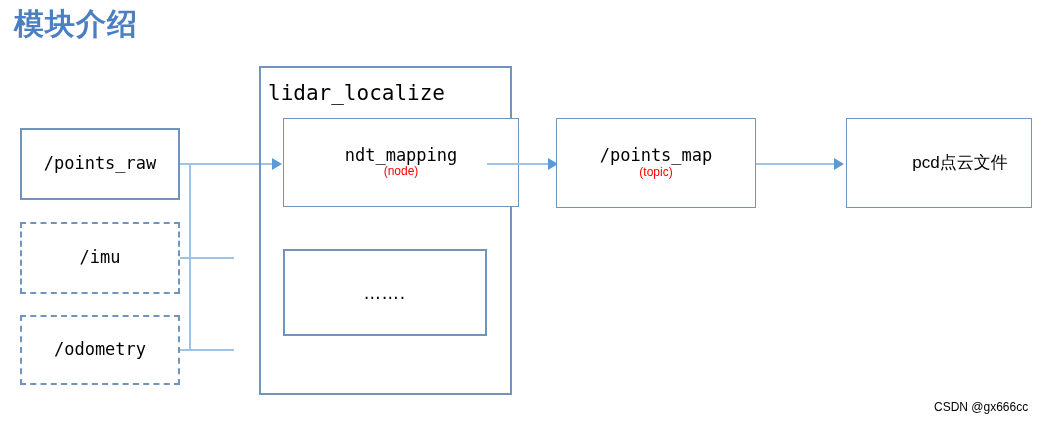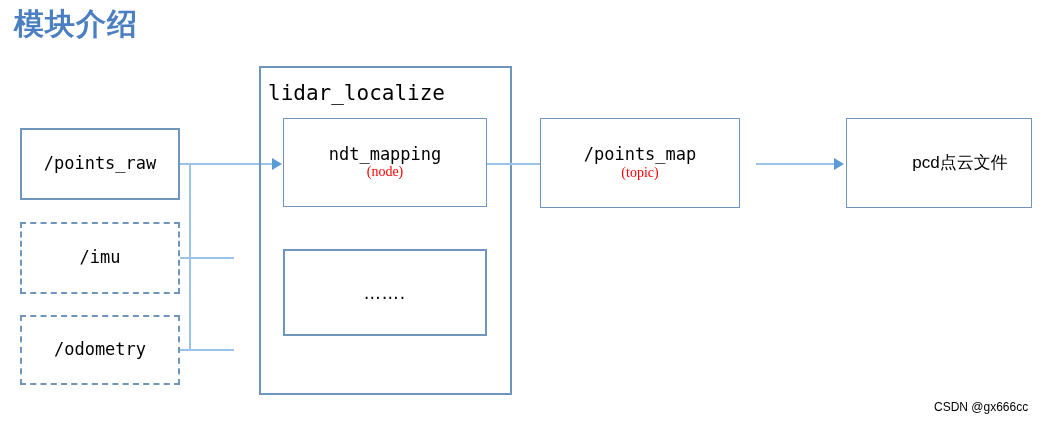--- a/index.html
+++ b/index.html
@@ -51,22 +51,22 @@
   .node-box.thin {
     border-width: 1.5px;
   }
   .box-label {
     font-family: "DejaVu Sans Mono", "Liberation Mono", monospace;
     font-size: 17px;
     color: #000000;
     white-space: nowrap;
   }
   .box-sub {
-    font-family: Liberation Serif, serif;
-    font-size: 14px;
+    font-family: Liberation Sans, sans-serif;
+    font-size: 12px;
     color: #ff0000;
     white-space: nowrap;
   }
   .box-label.cjk {
     font-family: "Liberation Sans", "DejaVu Sans", sans-serif;
     font-size: 17px;
     margin-left: 42px;
   }
 
   
@@ -165,33 +165,33 @@
 
   <div class="conn-h" style="left:189px; top:163px; width:84px;"></div>
   <div class="arrow-head" style="left:272px; top:158px;"></div>
 
   <div class="package-box" style="left:259px; top:66px; width:253px; height:329px;"></div>
 
   <div class="package-title">
     <span>lidar_localize</span>
   </div>
 
-  <div class="node-box thin" style="left:283px; top:118px; width:204px; height:89px;">
+  <div class="node-box thin" style="left:283px; top:118px; width:236px; height:89px;">
     <span class="box-label">ndt_mapping</span>
     <span class="box-sub">(node)</span>
   </div>
 
   <div class="dots-box" style="left:283px; top:249px; width:204px; height:87px;">
     <span class="dots-text">…….</span>
   </div>
 
   <div class="conn-h" style="left:487px; top:163px; width:68px;"></div>
   <div class="arrow-head" style="left:548px; top:158px;"></div>
 
-  <div class="node-box thin" style="left:540px; top:118px; width:200px; height:90px;">
+  <div class="node-box thin" style="left:556px; top:118px; width:200px; height:90px;">
     <span class="box-label">/points_map</span>
     <span class="box-sub">(topic)</span>
   </div>
 
   <div class="conn-h" style="left:756px; top:163px; width:82px;"></div>
   <div class="arrow-head" style="left:834px; top:158px;"></div>
 
   <div class="node-box thin" style="left:846px; top:118px; width:186px; height:90px;">
     <span class="box-label cjk">pcd点云文件</span>
   </div>

